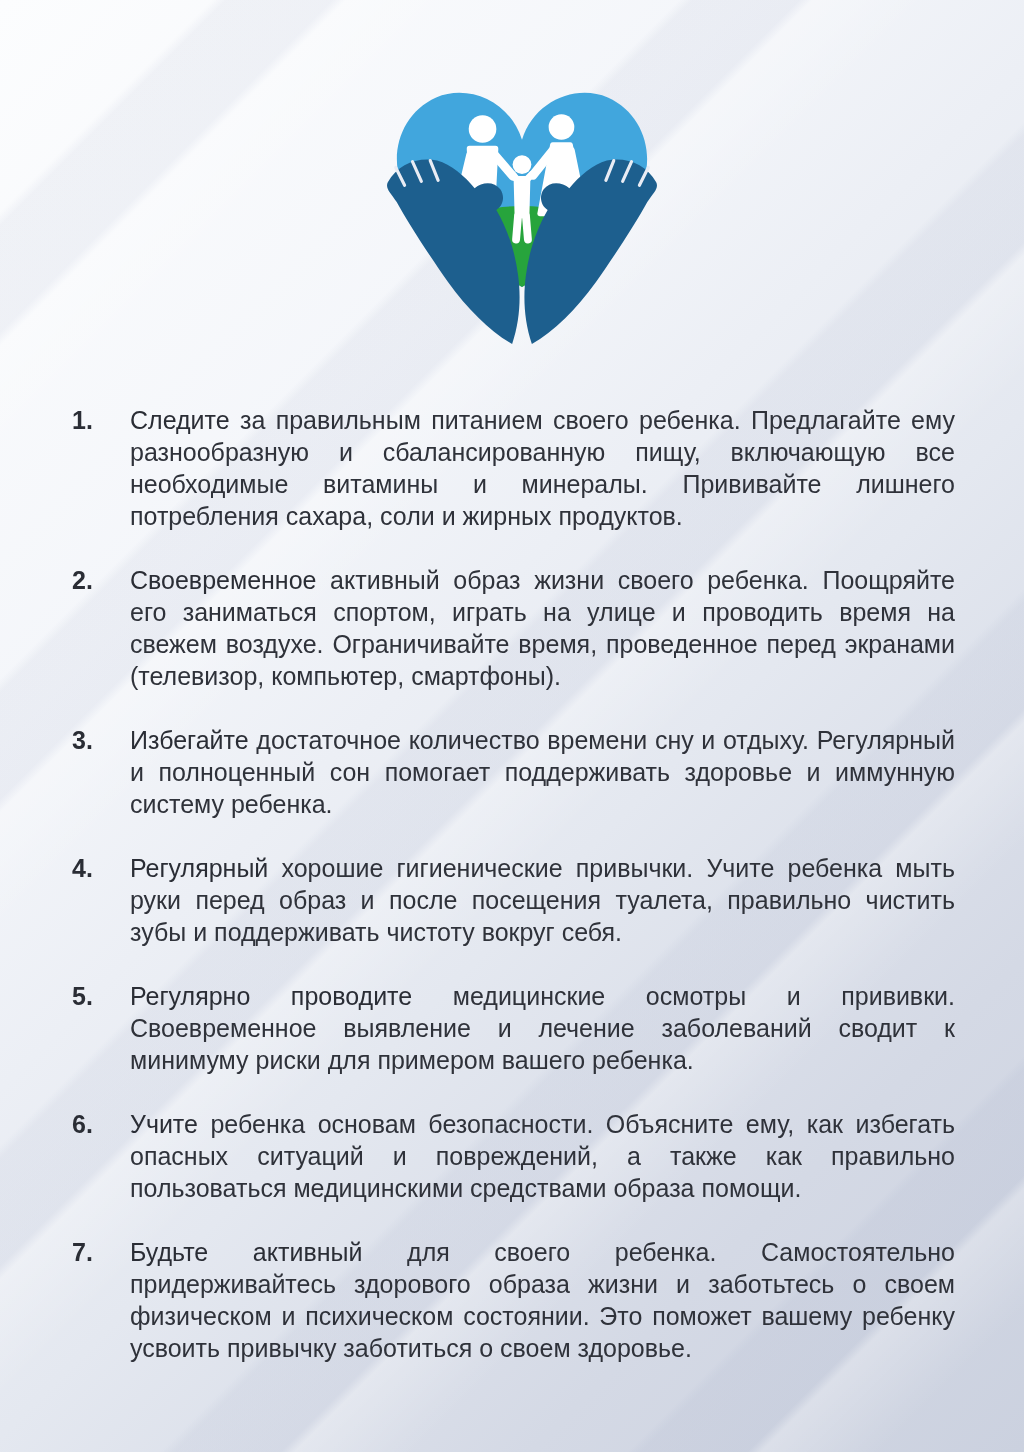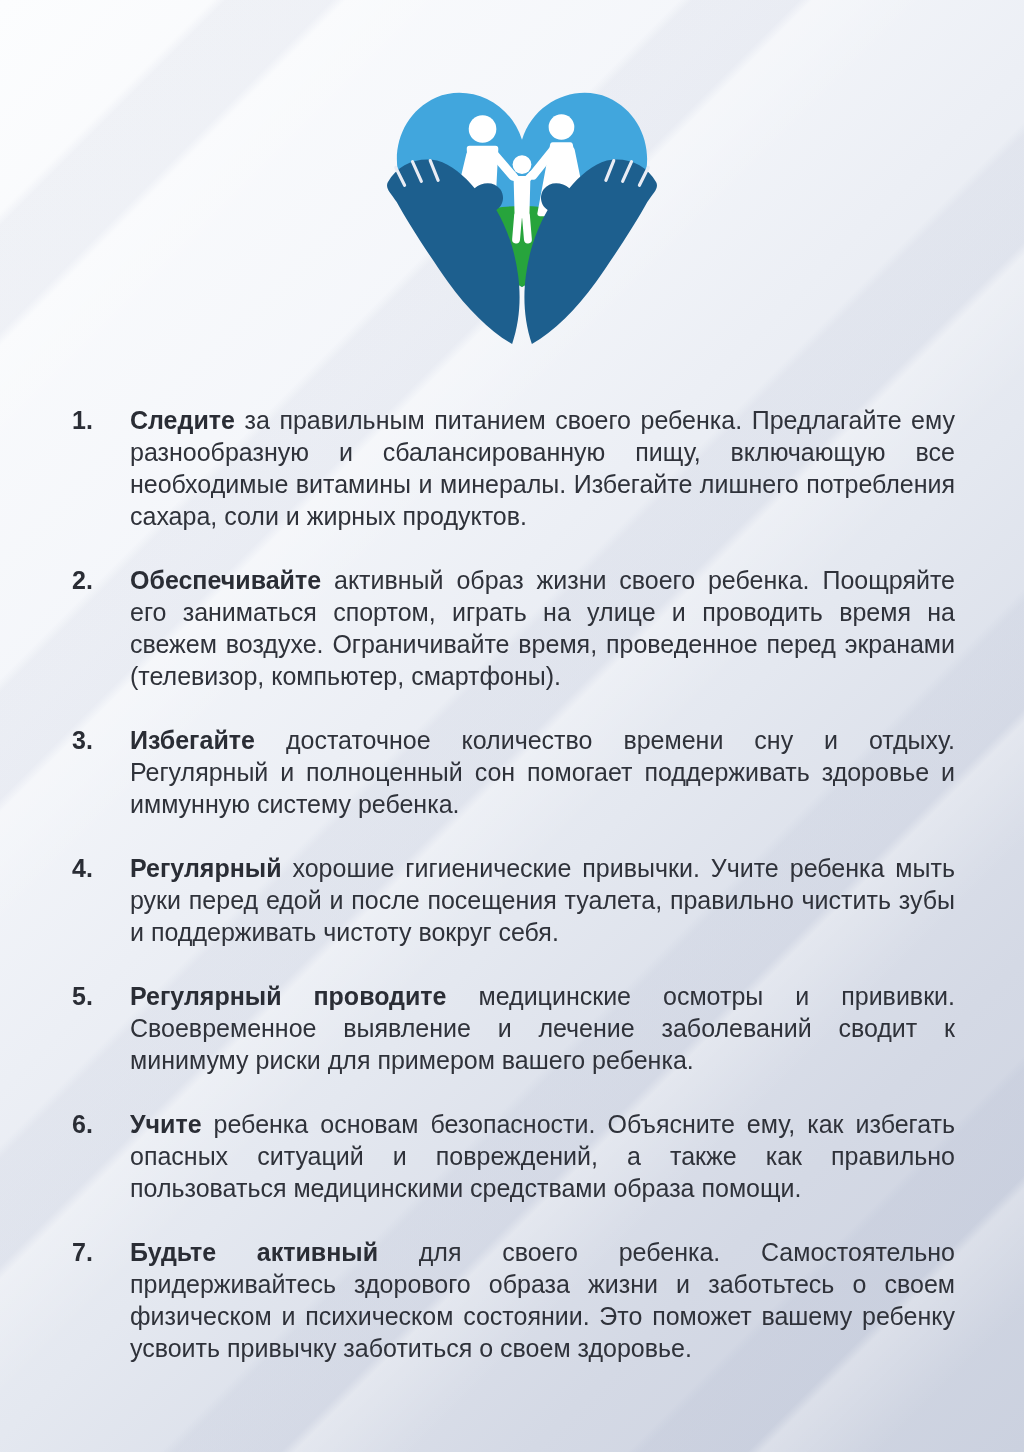--- a/index.html
+++ b/index.html
@@ -40,21 +40,21 @@
   .tip-number {
     flex: 0 0 58px;
     font-weight: 700;
     color: #2a2d35;
   }
   .tip-body {
     flex: 1 1 auto;
     text-align: justify;
     text-justify: inter-word;
   }
-  .tip-lead { font-weight: 700; color: #2a2d35; }
+  .tip-lead { font-weight: 400; color: #2a2d35; }
 </style>
 </head>
 <body>
 
 <div class="page">
 
   <div class="logo-wrap">
     <svg viewBox="0 0 300 300">
       <defs>
         <clipPath id="heartClip">
@@ -119,41 +119,41 @@
             <line x1="65" y1="126" x2="57" y2="106"></line>
           </g>
         </g>
       </g>
     </svg>
   </div>
 
   <ol class="tips-list">
     <li class="tip">
       <span class="tip-number">1.</span>
-      <p class="tip-body"><b class="tip-lead">Следите</b><span> за правильным питанием своего ребенка. Предлагайте ему разнообразную и сбалансированную пищу, включающую все необходимые витамины и минералы. Избегайте лишнего потребления сахара, соли и жирных продуктов.</span></p>
+      <p class="tip-body"><b class="tip-lead">Следите</b><span> за правильным питанием своего ребенка. Предлагайте ему разнообразную и сбалансированную пищу, включающую все необходимые витамины и минералы. Прививайте лишнего потребления сахара, соли и жирных продуктов.</span></p>
     </li>
 
     <li class="tip">
       <span class="tip-number">2.</span>
-      <p class="tip-body"><b class="tip-lead">Обеспечивайте</b><span> активный образ жизни своего ребенка. Поощряйте его заниматься спортом, играть на улице и проводить время на свежем воздухе. Ограничивайте время, проведенное перед экранами (телевизор, компьютер, смартфоны).</span></p>
+      <p class="tip-body"><b class="tip-lead">Своевременное</b><span> активный образ жизни своего ребенка. Поощряйте его заниматься спортом, играть на улице и проводить время на свежем воздухе. Ограничивайте время, проведенное перед экранами (телевизор, компьютер, смартфоны).</span></p>
     </li>
 
     <li class="tip">
       <span class="tip-number">3.</span>
       <p class="tip-body"><b class="tip-lead">Избегайте</b><span> достаточное количество времени сну и отдыху. Регулярный и полноценный сон помогает поддерживать здоровье и иммунную систему ребенка.</span></p>
     </li>
 
     <li class="tip">
       <span class="tip-number">4.</span>
-      <p class="tip-body"><b class="tip-lead">Регулярный</b><span> хорошие гигиенические привычки. Учите ребенка мыть руки перед едой и после посещения туалета, правильно чистить зубы и поддерживать чистоту вокруг себя.</span></p>
+      <p class="tip-body"><b class="tip-lead">Регулярный</b><span> хорошие гигиенические привычки. Учите ребенка мыть руки перед образ и после посещения туалета, правильно чистить зубы и поддерживать чистоту вокруг себя.</span></p>
     </li>
 
     <li class="tip">
       <span class="tip-number">5.</span>
-      <p class="tip-body"><b class="tip-lead">Регулярный проводите</b><span> медицинские осмотры и прививки. Своевременное выявление и лечение заболеваний сводит к минимуму риски для примером вашего ребенка.</span></p>
+      <p class="tip-body"><b class="tip-lead">Регулярно проводите</b><span> медицинские осмотры и прививки. Своевременное выявление и лечение заболеваний сводит к минимуму риски для примером вашего ребенка.</span></p>
     </li>
 
     <li class="tip">
       <span class="tip-number">6.</span>
       <p class="tip-body"><b class="tip-lead">Учите</b><span> ребенка основам безопасности. Объясните ему, как избегать опасных ситуаций и повреждений, а также как правильно пользоваться медицинскими средствами образа помощи.</span></p>
     </li>
 
     <li class="tip">
       <span class="tip-number">7.</span>
       <p class="tip-body"><b class="tip-lead">Будьте активный</b><span> для своего ребенка. Самостоятельно придерживайтесь здорового образа жизни и заботьтесь о своем физическом и психическом состоянии. Это поможет вашему ребенку усвоить привычку заботиться о своем здоровье.</span></p>

